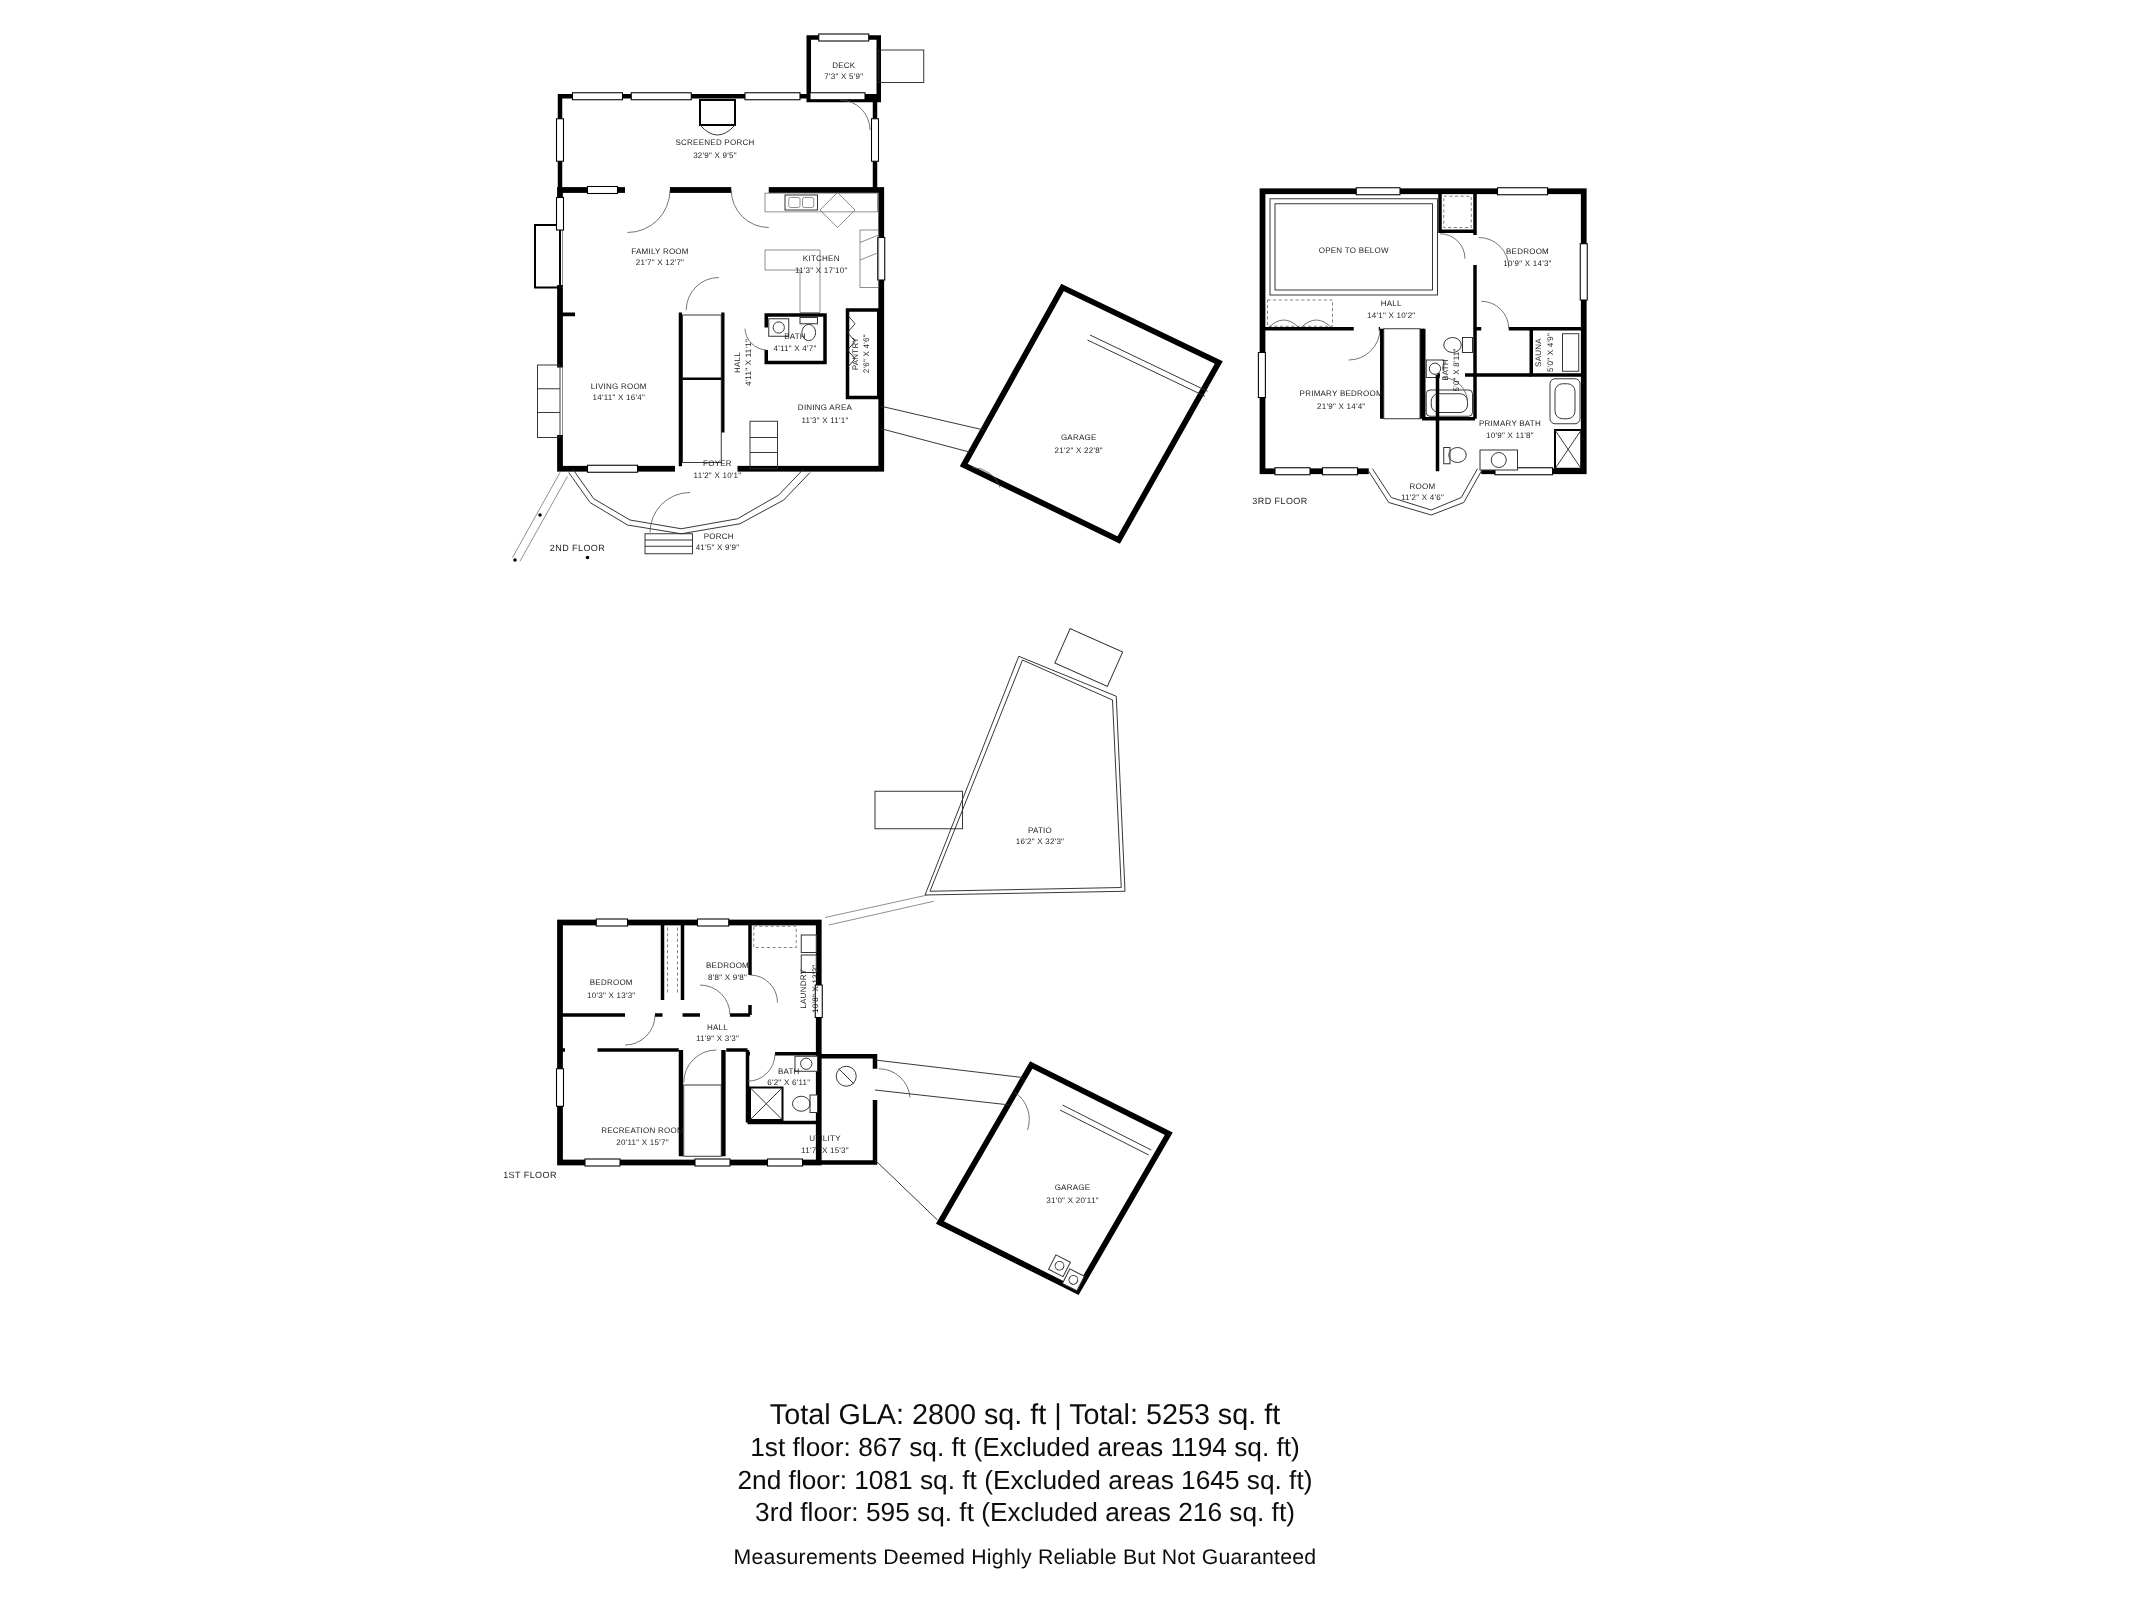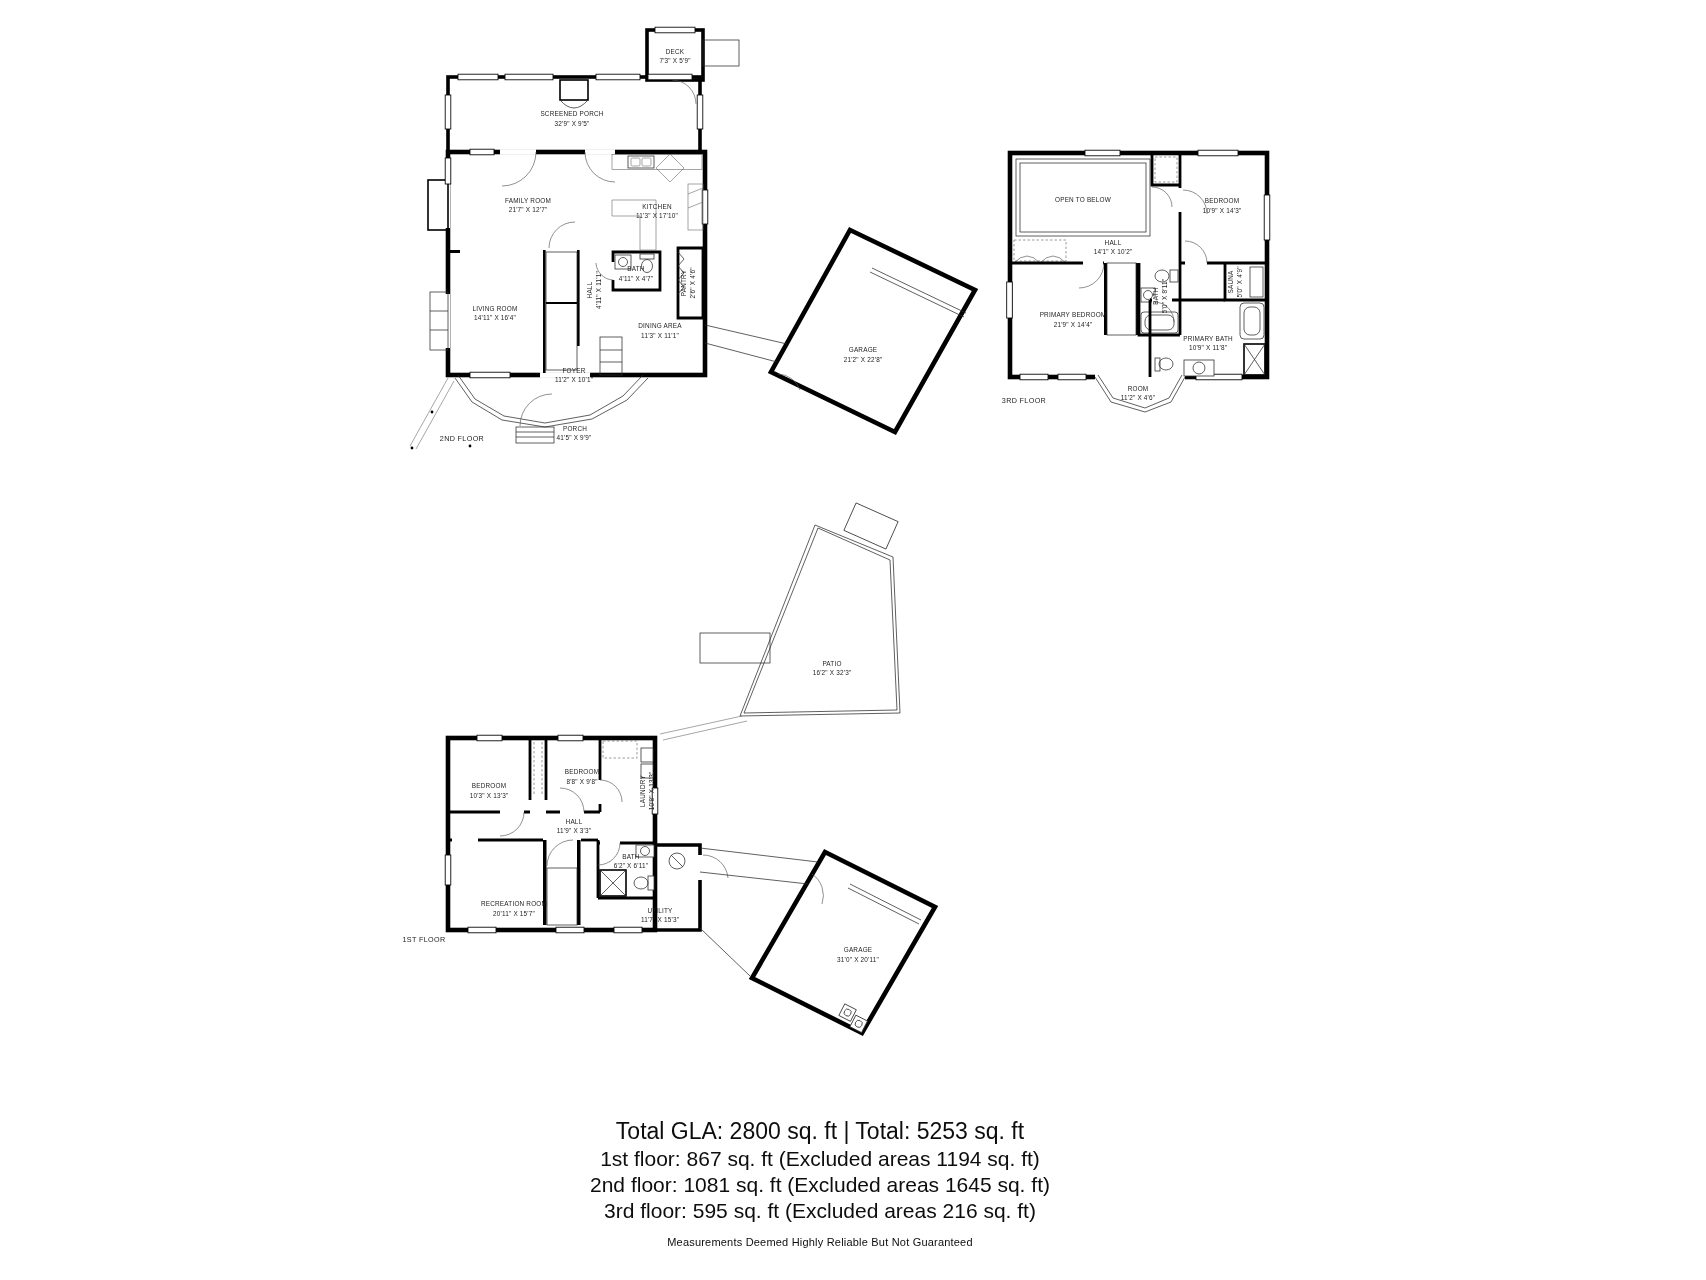--- a/index.html
+++ b/index.html
@@ -17,21 +17,21 @@
   .win{fill:#fff;stroke:#000;stroke-width:.85}
   .gap{fill:#fff;stroke:none}
   .blk{fill:#000;stroke:none}
   .fix{fill:#fff;stroke:#333;stroke-width:.8}
   text{font-family:"Liberation Sans",sans-serif}
   .rm{font-size:6.4px;fill:#1c1c1c;text-anchor:middle;letter-spacing:.2px}
   .fl{font-size:7.2px;fill:#1c1c1c;text-anchor:middle;letter-spacing:.35px}
   .footer{position:absolute;left:0;top:1116px;width:1640px;text-align:center;color:#0d0d0d}
   .footer .total{font-size:23px;font-weight:normal;line-height:30px}
   .footer .line{font-size:21px;line-height:26px}
-  .footer .disclaimer{font-size:11px;margin-top:12px;letter-spacing:.2px}
+  .footer .disclaimer{font-size:17px;margin-top:12px;letter-spacing:.2px}
 </style>
 </head>
 <body>
 
 <svg width="1706" height="1280" viewBox="0 0 1706 1280">
   <defs>
     <pattern id="hatch" width="5" height="5" patternUnits="userSpaceOnUse" patternTransform="rotate(45)">
       <line x1="0" y1="0" x2="0" y2="5" stroke="#333" stroke-width="1"></line>
     </pattern>
     <pattern id="sv" width="8" height="7" patternUnits="userSpaceOnUse">

